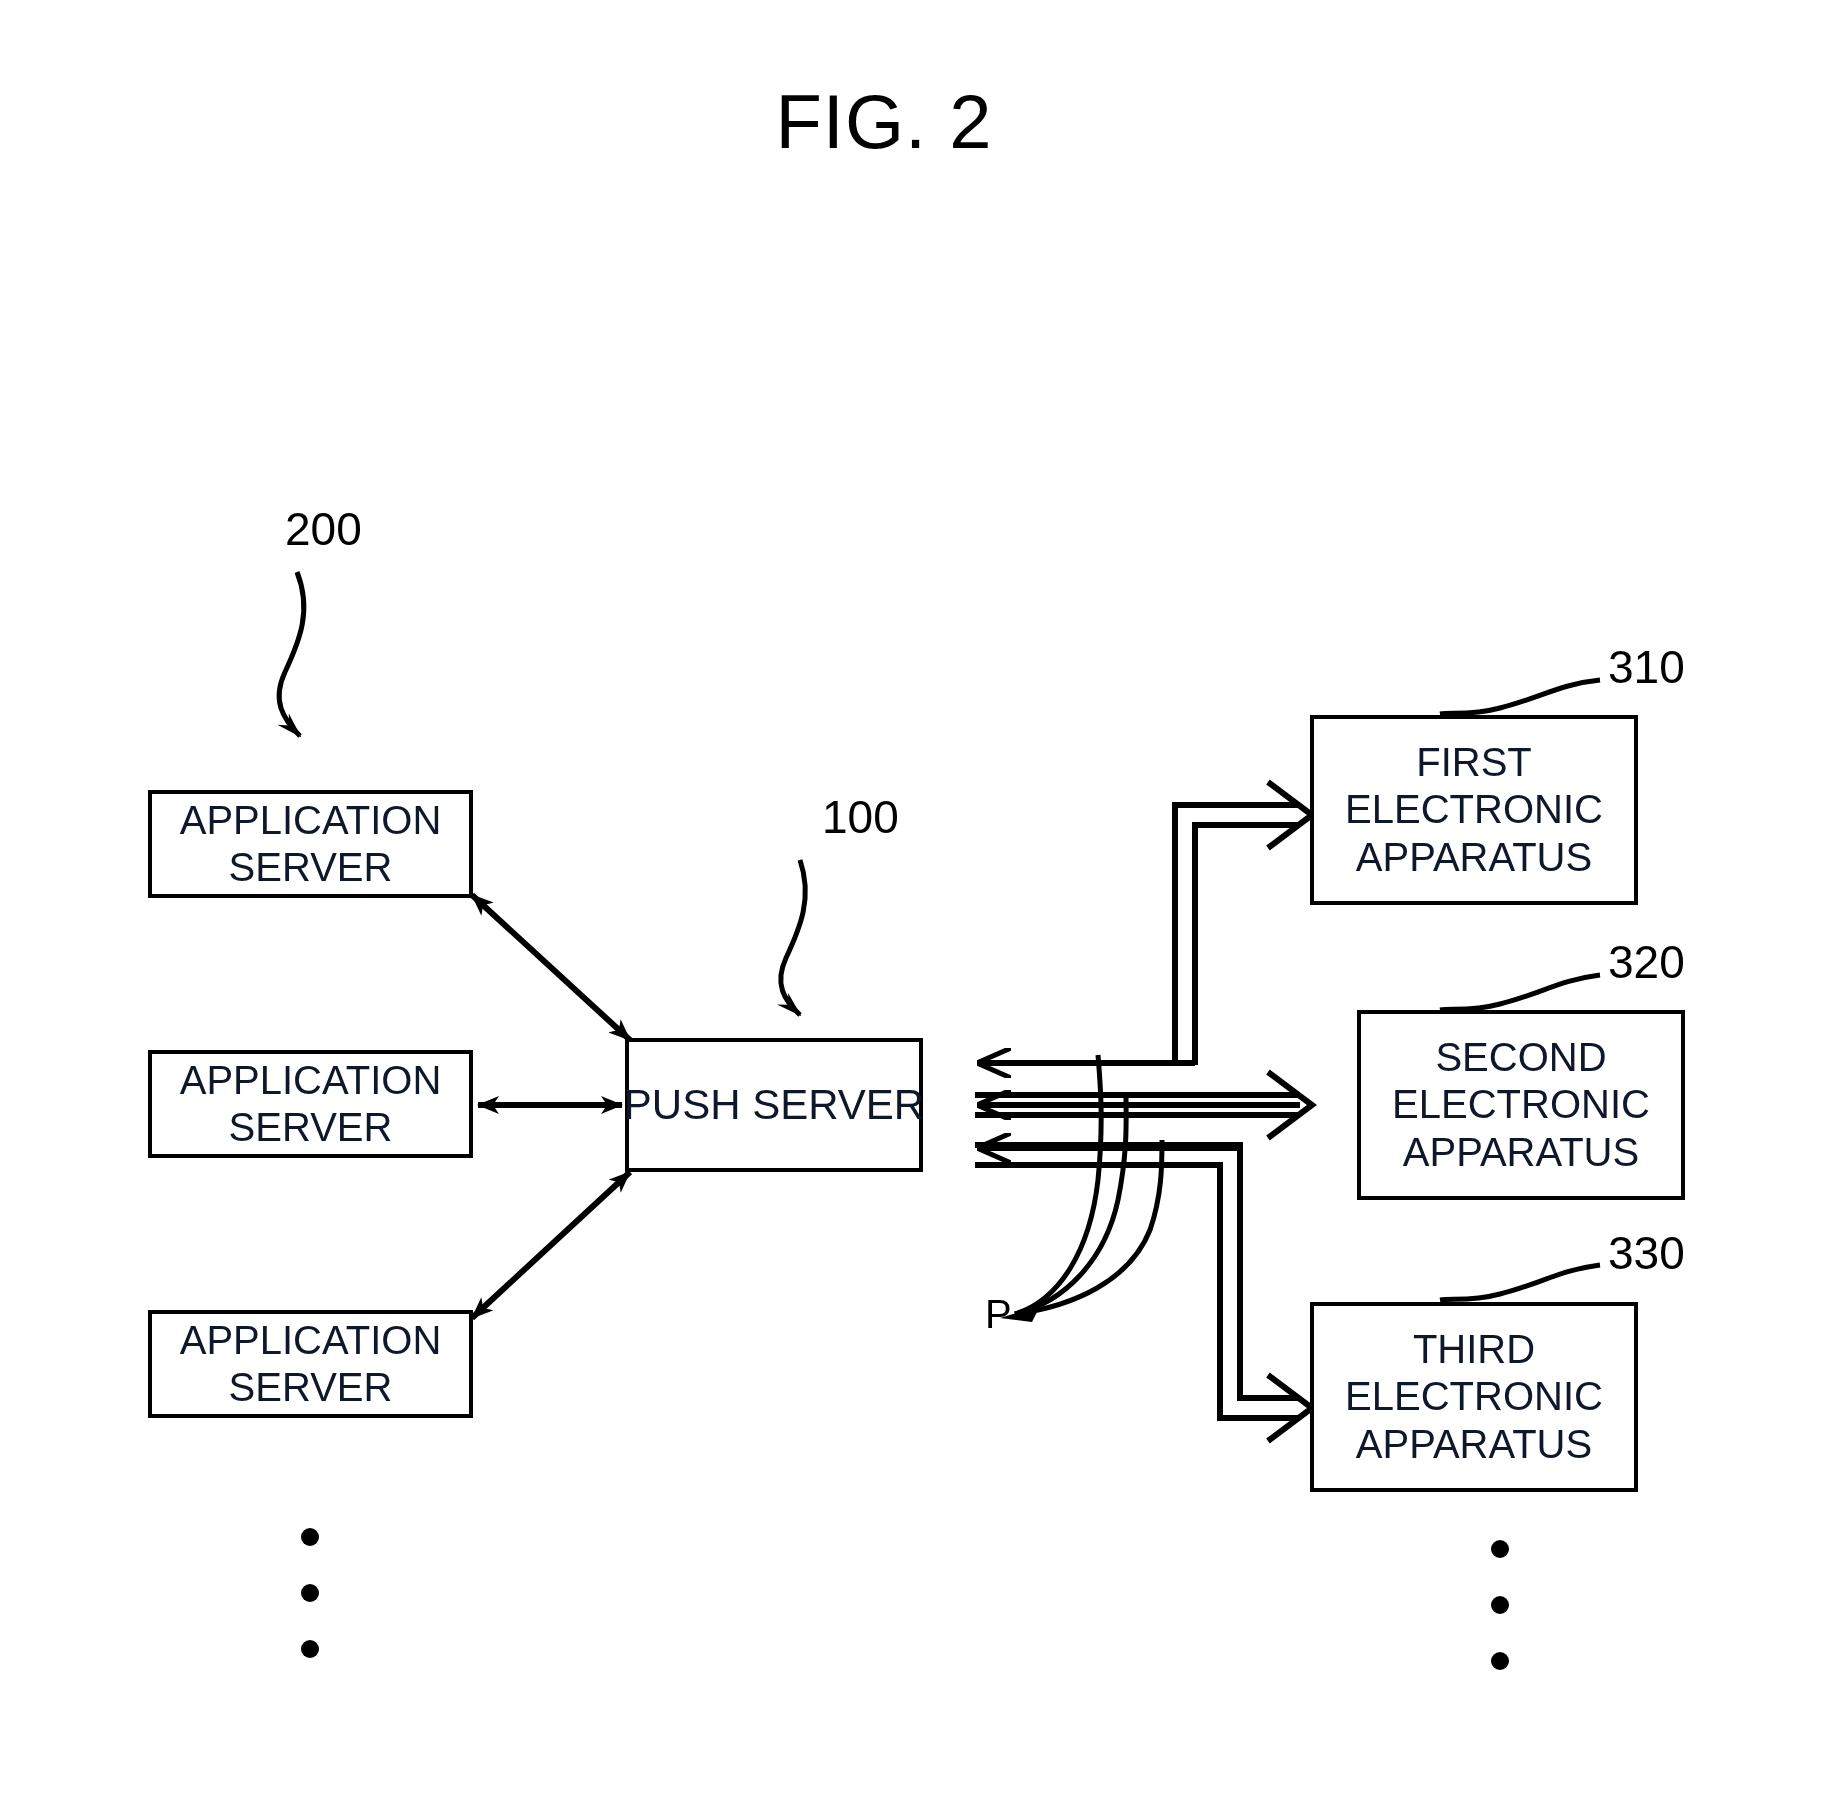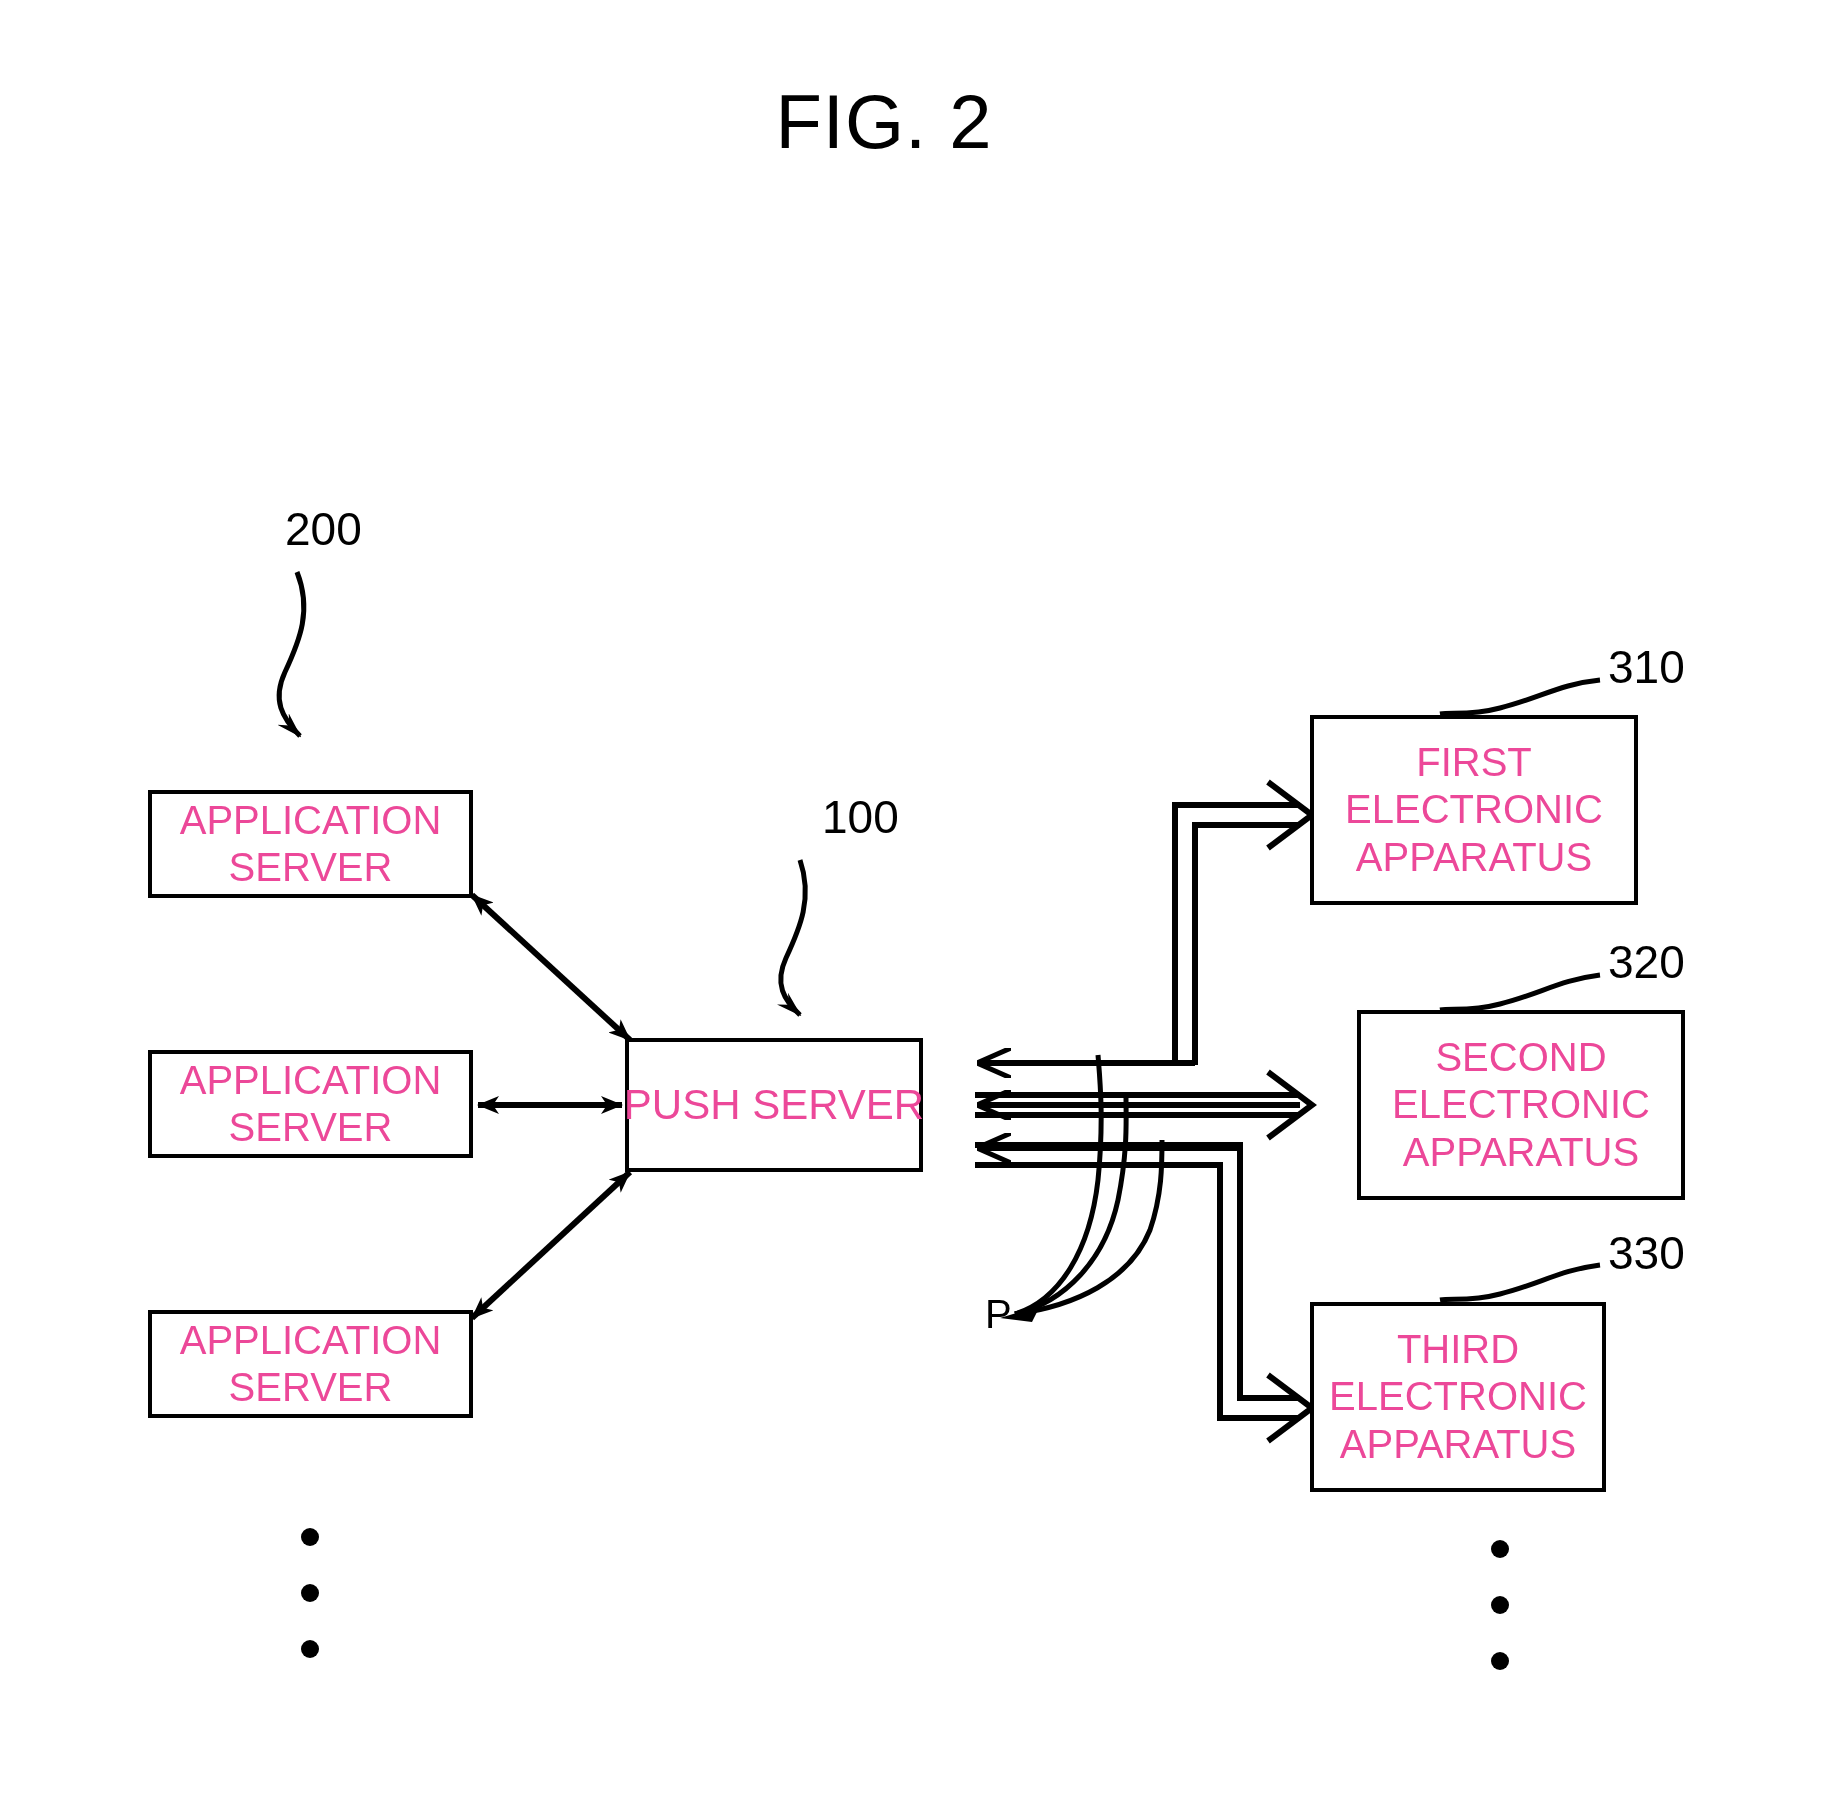--- a/index.html
+++ b/index.html
@@ -41,21 +41,21 @@
   }
   .box {
     position: absolute;
     border: 4px solid #000;
     background: #fff;
     box-sizing: border-box;
     display: flex;
     flex-direction: column;
     align-items: center;
     justify-content: center;
-    color: #ec4899;
+    color: #0f172a;
     font-family: "Liberation Sans", sans-serif;
     font-size: 40px;
     line-height: 1.18;
     text-align: center;
   }
   .box .line { display: block; white-space: nowrap; }
   .ref {
     position: absolute;
     font-family: "Liberation Sans", sans-serif;
     font-size: 46px;
@@ -207,21 +207,21 @@
     <span class="line">ELECTRONIC</span>
     <span class="line">APPARATUS</span>
   </div>
 
   <div class="box" style="left:1310px; top:1010px; width:328px; height:190px;margin-left:47px;">
     <span class="line">SECOND</span>
     <span class="line">ELECTRONIC</span>
     <span class="line">APPARATUS</span>
   </div>
 
-  <div class="box" style="left:1310px; top:1302px; width:296px; height:190px;">
+  <div class="box" style="left:1310px; top:1302px; width:328px; height:190px;">
     <span class="line">THIRD</span>
     <span class="line">ELECTRONIC</span>
     <span class="line">APPARATUS</span>
   </div>
 
   <div class="dots" style="left:300px; top:1528px; width:20px; height:130px;">
     <i></i>
     <i></i>
     <i></i>
   </div>

